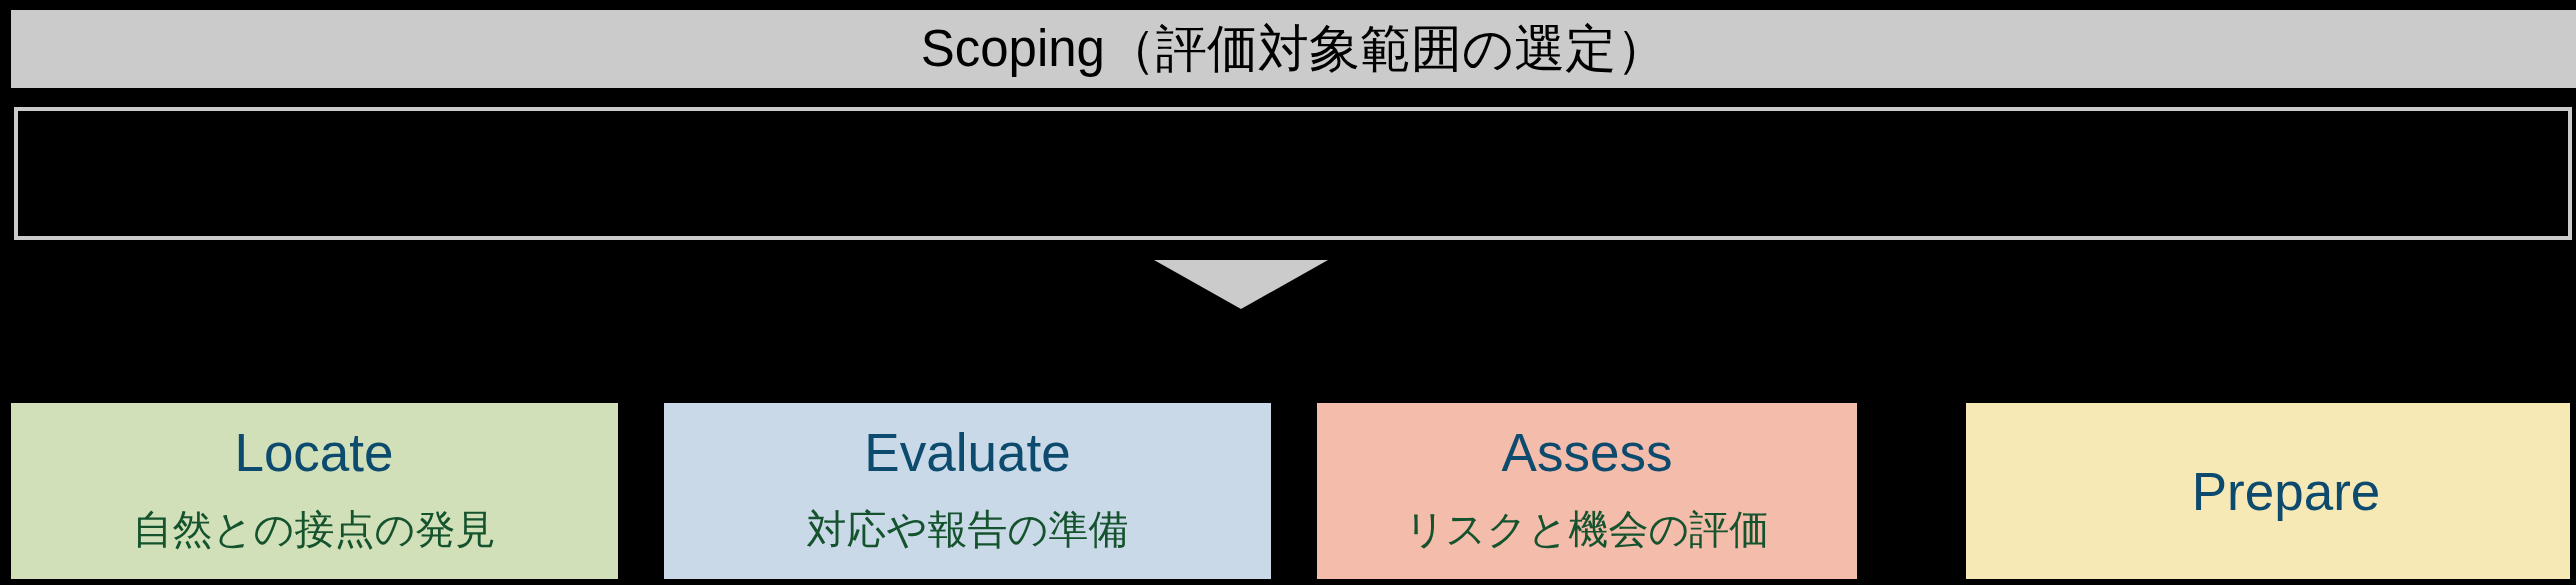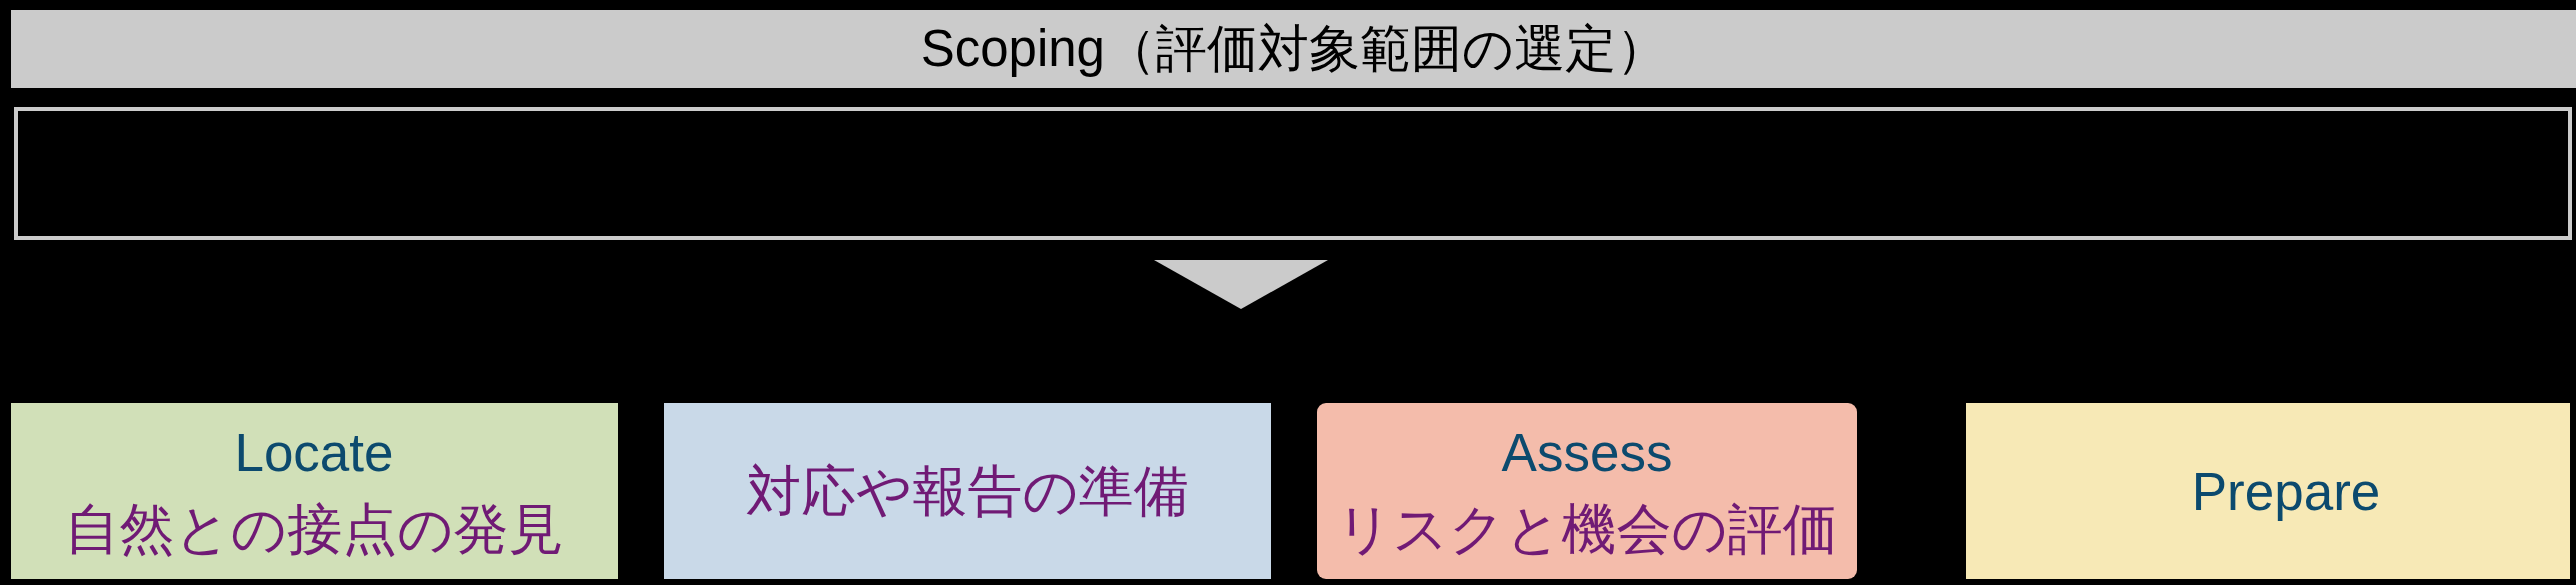--- a/index.html
+++ b/index.html
@@ -66,28 +66,28 @@
     box-sizing: border-box;
     text-align: center;
   }
   .step-title {
     font-size: 53px;
     line-height: 77px;
     color: #0c4a6e;
     white-space: nowrap;
   }
   .step-subtitle {
-    font-size: 55px;
+    font-size: 40px;
     line-height: 77px;
-    color: #701a75;
+    color: #14532d;
     white-space: nowrap;
   }
   .step-locate   { left: 10.5px;   width: 607px; }
   .step-evaluate { left: 664px;  width: 607px; }
-  .step-assess   { left: 1317px; width: 540px; border-radius: 9px; }
+  .step-assess   { left: 1317px; width: 540px; }
   .step-prepare  { left: 1966px; width: 604px; }
 </style>
 </head>
 <body>
 
 <div class="canvas">
 
   <div class="title-bar" style="background-color: rgb(203, 203, 203);">
     <span class="title-text">Scoping（評価対象範囲の選定）</span>
   </div>
@@ -95,20 +95,21 @@
   <div class="redacted-box" style="background-color: rgb(0, 0, 0); border-color: rgb(203, 203, 203);"></div>
 
   <div class="arrow-down" style="border-top-color: rgb(203, 203, 203);"></div>
 
   <div class="step-box step-locate" style="background-color: rgb(209, 224, 184);">
     <div class="step-title">Locate</div>
     <div class="step-subtitle">自然との接点の発見</div>
   </div>
 
   <div class="step-box step-evaluate" style="background-color: rgb(201, 217, 232);">
+    <div class="step-title">Evaluate</div>
     <div class="step-subtitle">対応や報告の準備</div>
   </div>
 
   <div class="step-box step-assess" style="background-color: rgb(244, 188, 171);">
     <div class="step-title">Assess</div>
     <div class="step-subtitle">リスクと機会の評価</div>
   </div>
 
   <div class="step-box step-prepare" style="background-color: rgb(247, 233, 182); padding-left: 36px;">
     <div class="step-title">Prepare</div>

